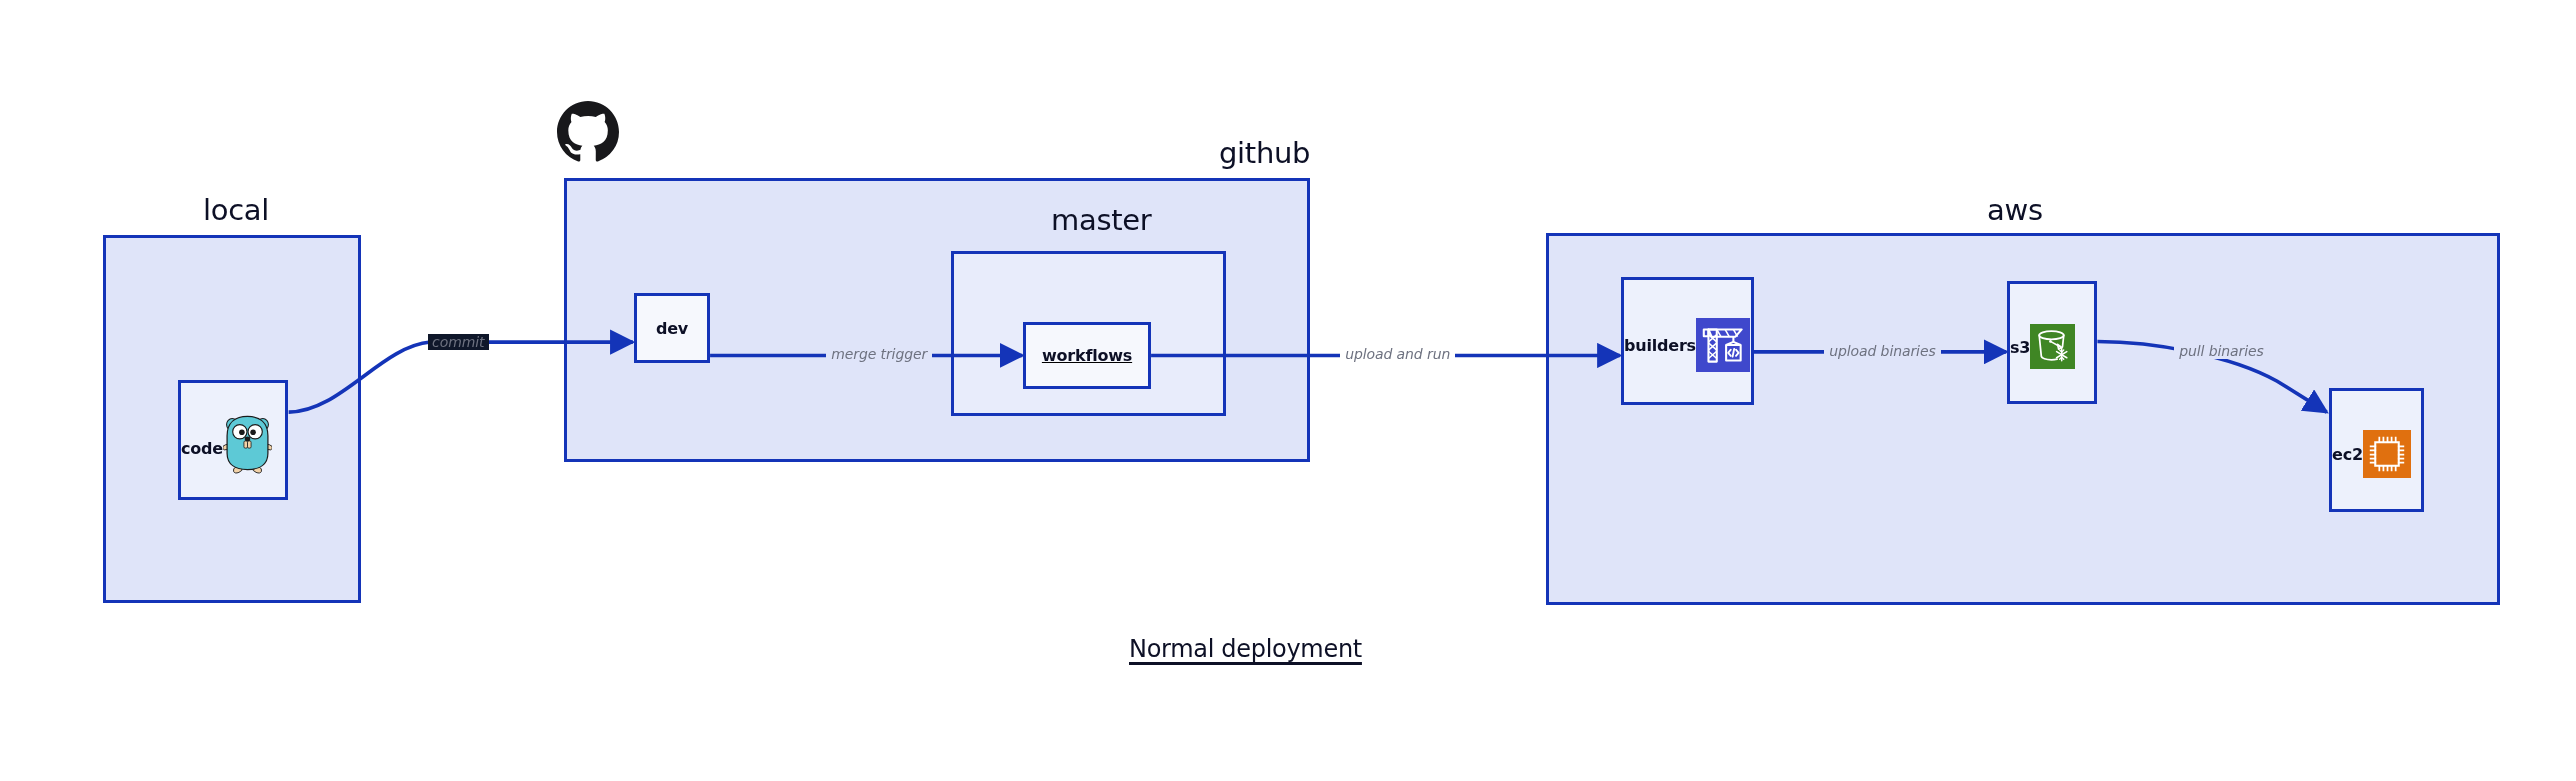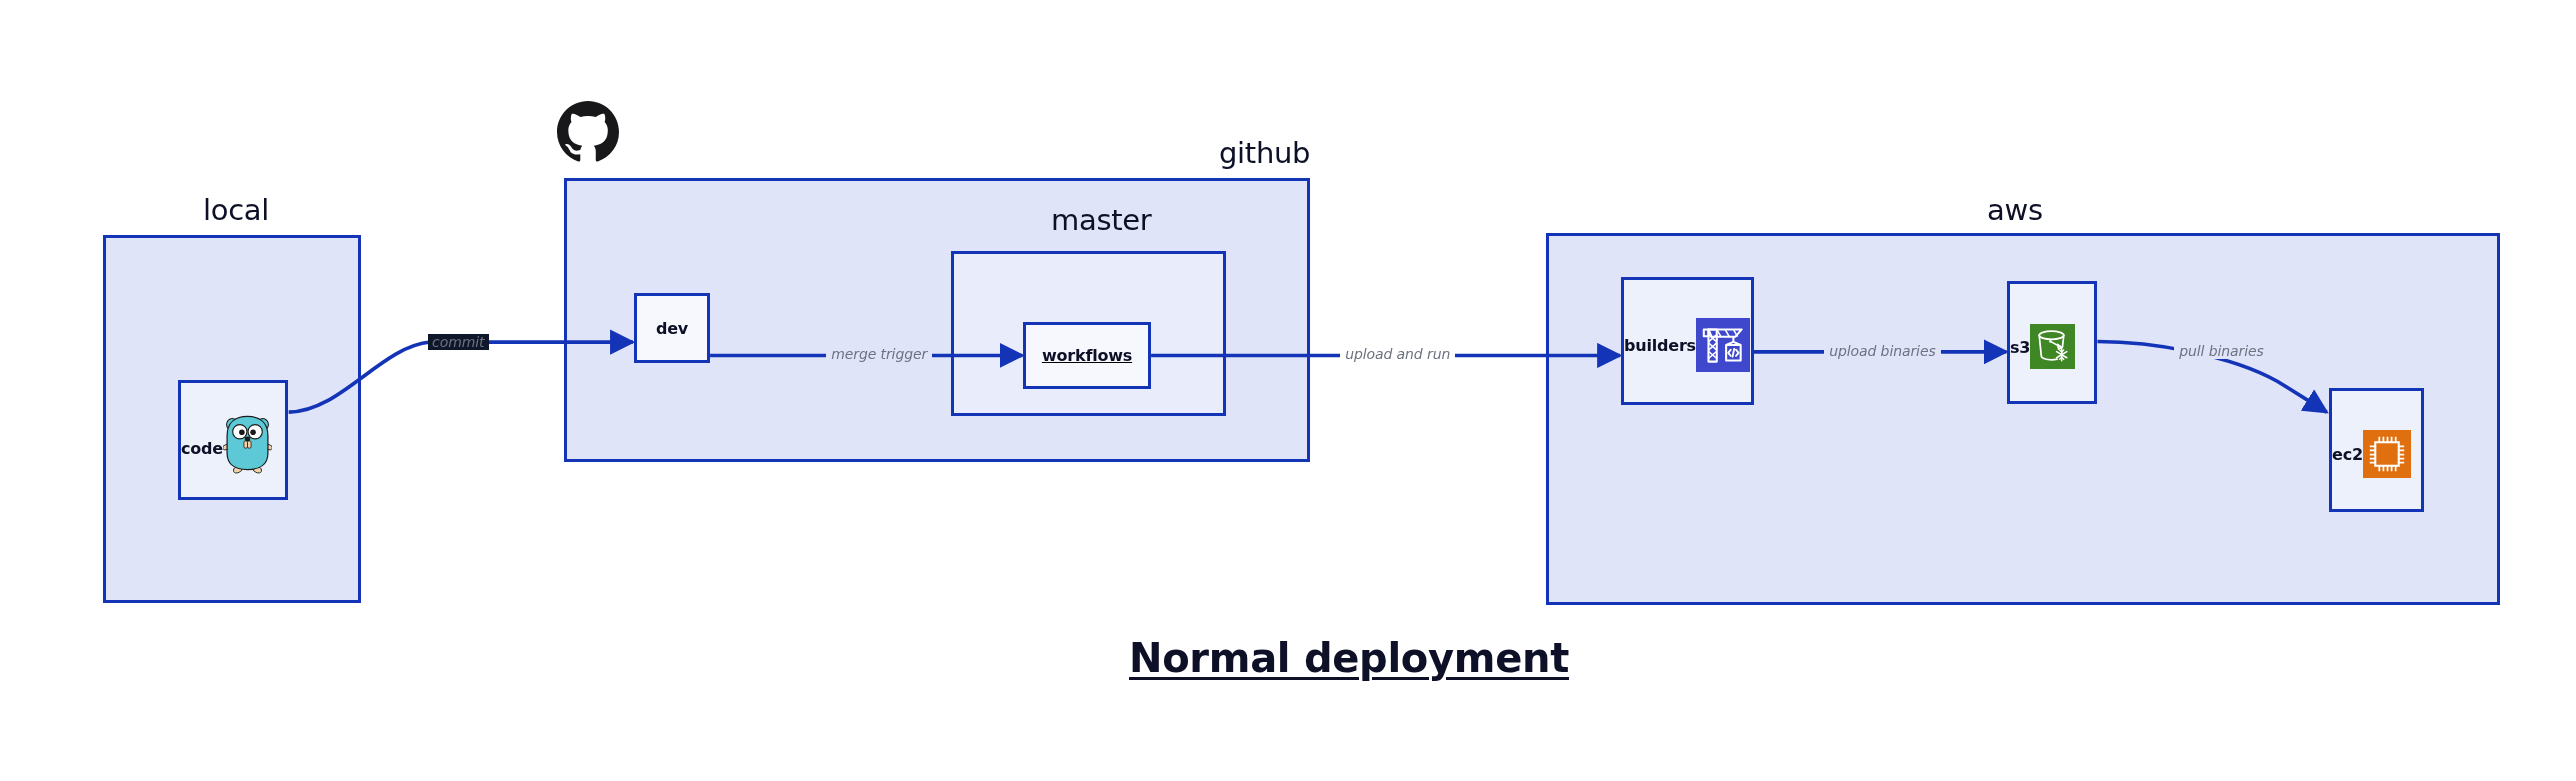--- a/index.html
+++ b/index.html
@@ -88,22 +88,22 @@
     width: 2604px;
     height: 781px;
     pointer-events: none;
     overflow: visible;
   }
 
   
   #diagram-title {
     position: absolute;
     color: #0D1026;
-    font-size: 40px;
-    font-weight: 700;
+    font-size: 24px;
+    font-weight: 400;
     font-family: "DejaVu Sans", sans-serif;
     text-decoration: underline;
     text-underline-offset: 5.2px;
     text-decoration-thickness: 2.6px;
     white-space: nowrap;
     letter-spacing: -0.3px;
   }
 
   
   #octocat { position: absolute; line-height: 0; }

